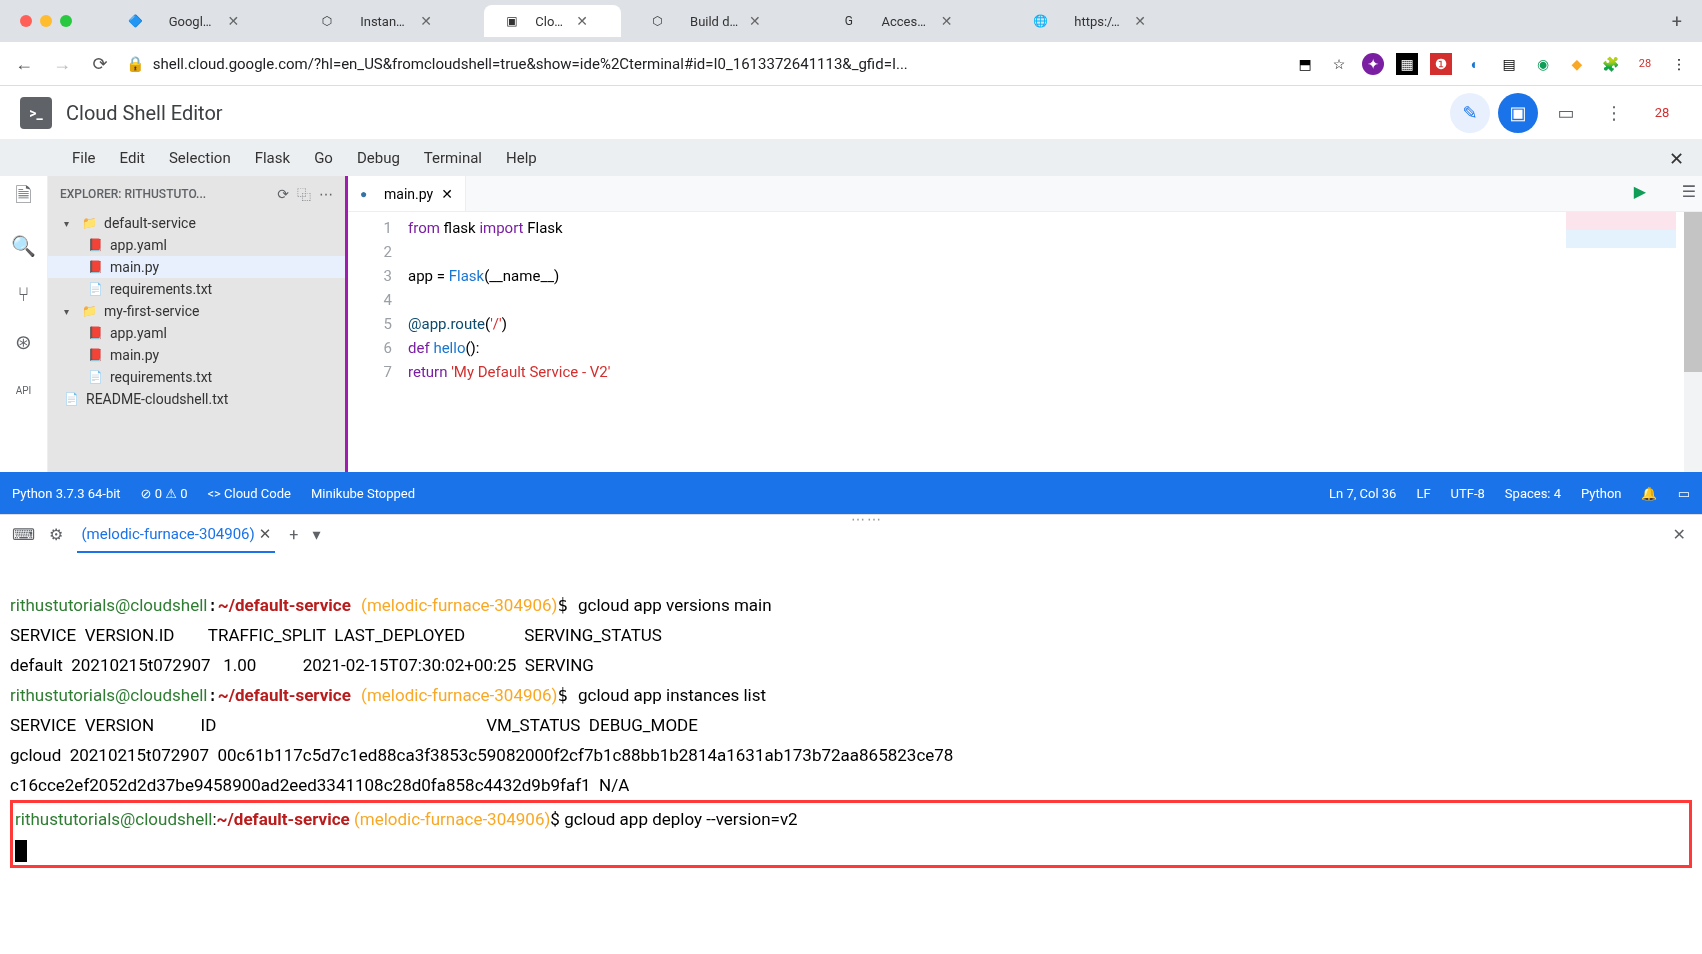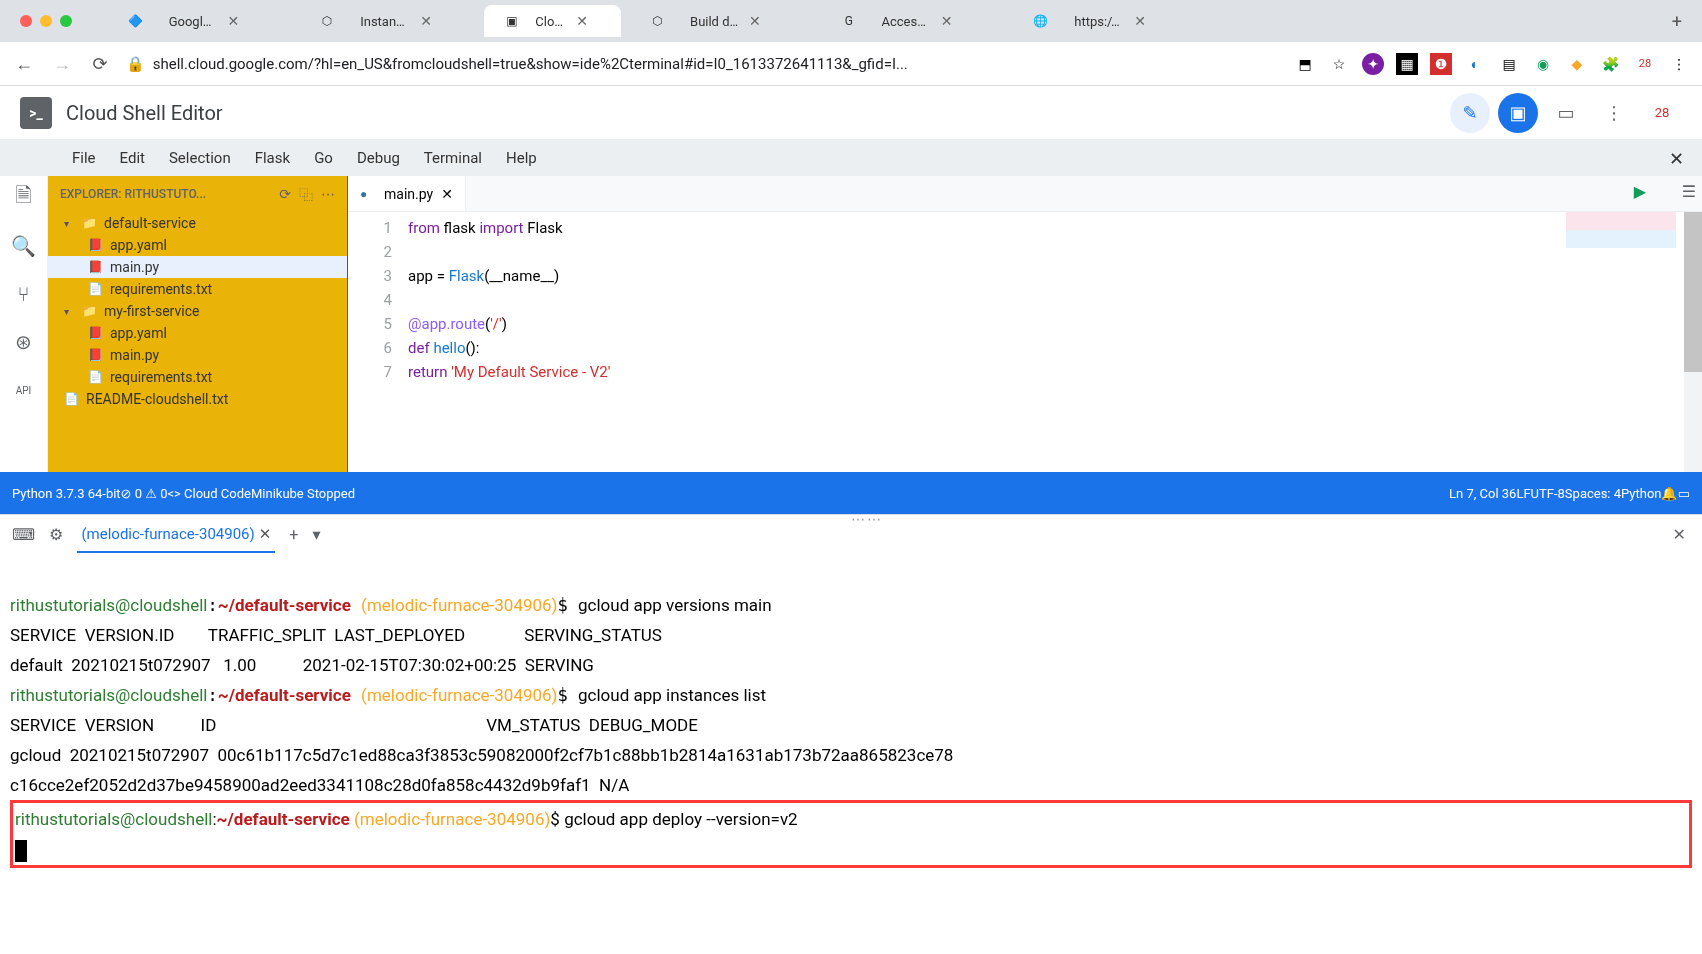--- a/index.html
+++ b/index.html
@@ -37,48 +37,48 @@
 
 .menubar { height:36px; background:#eceff1; display:flex; align-items:center; padding:0 60px 0 60px; gap:4px; position:relative;}
 .menuitem { padding:4px 12px; color:#333; cursor:pointer; font-size:15px;}
 .menuclose { position:absolute; right:18px; font-size:18px; color:#333; cursor:pointer;}
 
 
 .main { display:flex; height:296px; }
 .activitybar { width:48px; background:#fff; border-right:1px solid #eee; display:flex; flex-direction:column; align-items:center; padding-top:8px; gap:20px;}
 .actbtn { width:28px; height:28px; color:#5f6368; font-size:20px; display:flex; align-items:center; justify-content:center; cursor:pointer;}
 
-.sidebar { width:300px; border-right:1px solid #a21caf; background:#eab308; }
+.sidebar { width:300px; border-right:3px solid #a21caf; background:#e5e5e5; }
 .sbhdr { height:36px; display:flex; align-items:center; padding:0 12px; font-size:12px; color:#5f6368; font-weight:500; gap:8px;}
 .sbhdr .title { flex:1; overflow:hidden; text-overflow:ellipsis; white-space:nowrap;}
 .sbicon { cursor:pointer; font-size:14px;}
 .tree { font-size:14px; }
 .treeitem { display:flex; align-items:center; padding:3px 8px 3px 16px; cursor:pointer; gap:6px; color:#333;}
 .treeitem.selected { background:#e8f0fe; }
 .treeitem.folder { font-weight:400; }
 .treeitem.l2 { padding-left:40px; }
 .chev { width:12px; color:#555; font-size:10px;}
 .ficon { width:16px; font-size:12px;}
 
 .editor { flex:1; display:flex; flex-direction:column; position:relative;}
 .edtabs { height:36px; display:flex; background:#f8f9fa; border-bottom:1px solid #eee;}
 .edtab { display:flex; align-items:center; padding:0 12px; gap:8px; background:#fff; border-right:1px solid #eee; cursor:pointer; font-size:14px;}
 .edtab .ficon { color:#3572A5;}
 .code { flex:1; display:flex; font-family:Menlo,Monaco,monospace; font-size:15px; line-height:24px; padding:4px 0;}
 .gutter { width:60px; text-align:right; color:#9aa0a6; padding-right:16px;}
 .codelines { flex:1; }
-.kw { color:#7b1fa2; } .str { color:#d32f2f; } .fn { color:#1976d2; } .dec { color:#8b5cf6; } .nm{color:#000;}
+.kw { color:#7b1fa2; } .str { color:#d32f2f; } .fn { color:#1976d2; } .dec { color:#0c4a6e; } .nm{color:#000;}
 .minimap { position:absolute; right:26px; top:36px; width:110px; height:60px; background:linear-gradient(#fce4ec 0 30%,#e3f2fd 30% 60%,transparent 60%);}
 .edscroll { position:absolute; right:0; top:36px; width:18px; height:260px; background:#f1f3f4;}
 .edscroll .thumb{width:100%;height:160px;background:#c4c4c4;}
 .runbtn { position:absolute; right:56px; top:6px; color:#0f9d58; font-size:16px; cursor:pointer;}
 .outline { position:absolute; right:6px; top:6px; color:#5f6368; font-size:16px; cursor:pointer;}
 
 
-.statusbar { height:42px; background:#1a73e8; color:#fff; display:flex; align-items:center; padding:11px 12px; font-size:13px; }
+.statusbar { height:42px; background:#1a73e8; color:#fff; display:flex; align-items:center; padding:11px 12px; font-size:13px; gap:20px;}
 .statusbar .sp { flex:1; }
 
 
 .termhdr { height:40px; display:flex; align-items:center; padding:0 12px; gap:14px; border-top:1px solid #ddd; position:relative;}
 .termtab { color:#1a73e8; font-size:15px; padding:8px 4px; border-bottom:2px solid #1a73e8; cursor:pointer;}
 .termtab .close { color:#555; margin-left:4px;}
 .termicon { color:#5f6368; font-size:16px; cursor:pointer;}
 .termhdr .right { position:absolute; right:16px; display:flex; gap:12px;}
 .drag { position:absolute; left:50%; top:-4px; color:#999; letter-spacing:2px;}
 

